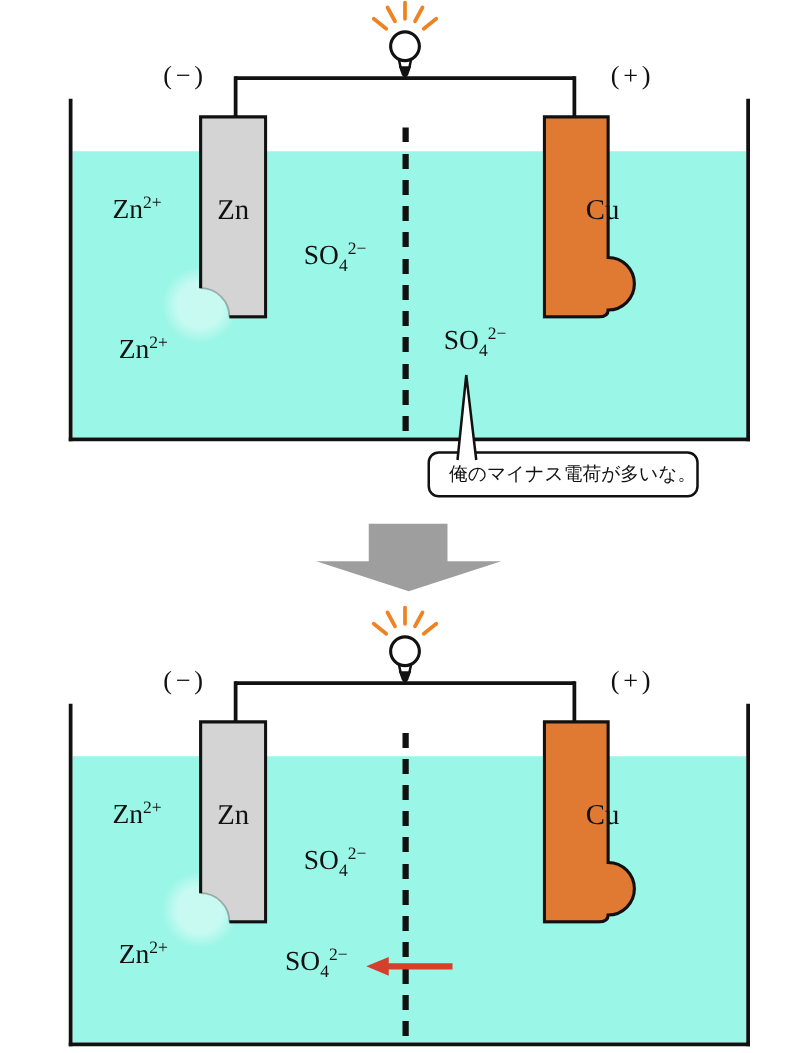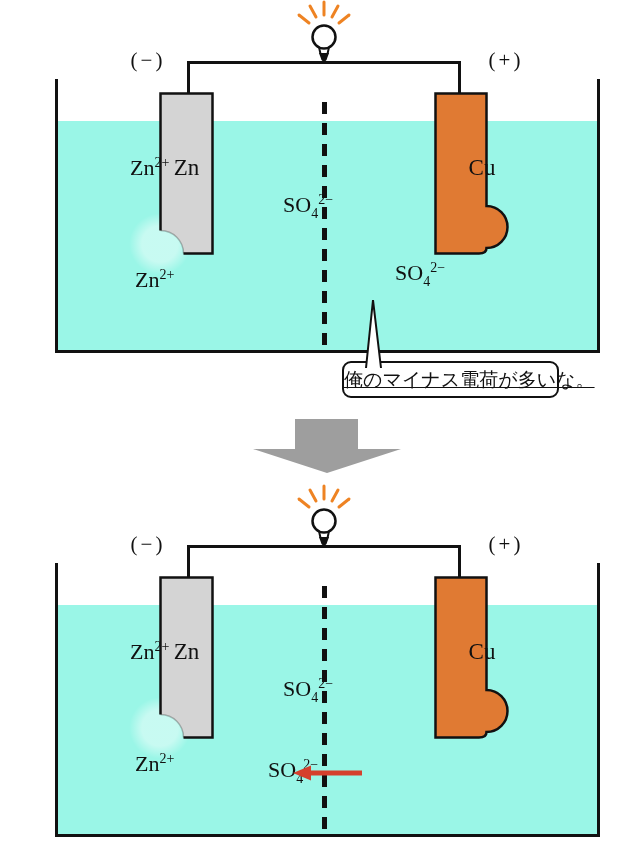--- a/index.html
+++ b/index.html
@@ -31,32 +31,32 @@
   .zn-svg{left:159px;} .cu-svg{left:434px;}
   .notch-glow{left:128px;top:212px;width:64px;height:64px;border-radius:50%;
     background:radial-gradient(circle, rgba(255,255,255,0.45) 0 40%, rgba(255,255,255,0) 68%);}
 
   
   .terminal{top:48px;width:60px;text-align:center;font-size:21px;letter-spacing:3px;white-space:nowrap;}
   .terminal--neg{left:118px;} .terminal--pos{left:476px;}
   .electrode-label{top:155px;text-align:center;font-size:23px;}
   .electrode-label--zn{left:159px;width:55px;}
   .electrode-label--cu{left:455px;width:54px;}
-  .chem{font-size:22px;white-space:nowrap;line-height:1.1;margin-left:40px;}
+  .chem{font-size:22px;white-space:nowrap;line-height:1.1;}
   .chem sub{font-size:14px;} .chem sup{font-size:14px;}
   .zn-ion-1{left:90px;top:155px;}
   .so4-ion-1{left:243px;top:192px;}
   .zn-ion-2{left:95px;top:267px;}
   .panel--before .so4-ion-2{left:355px;top:260px;}
   .panel--after  .so4-ion-2{left:228px;top:273px;}
 
   
   .bubble{left:342px;top:361px;width:213px;height:33px;background:#fff;border:2px solid var(--ink);
-    border-radius:9px;font-family:"DejaVu Sans", sans-serif;font-size:19px;line-height:33px;
-    text-align:left;white-space:nowrap;text-decoration:underline;}
+    border-radius:9px;font-family:"DejaVu Sans", sans-serif;font-size:15px;line-height:33px;
+    text-align:right;white-space:nowrap;}
   .pointer-svg{left:362px;top:299px;}
 
   
   .transition-arrow{position:absolute;left:250px;top:417px;}
   .migration-arrow{left:290px;top:280px;}
 </style>
 </head>
 <body>
 
 <div class="canvas">

